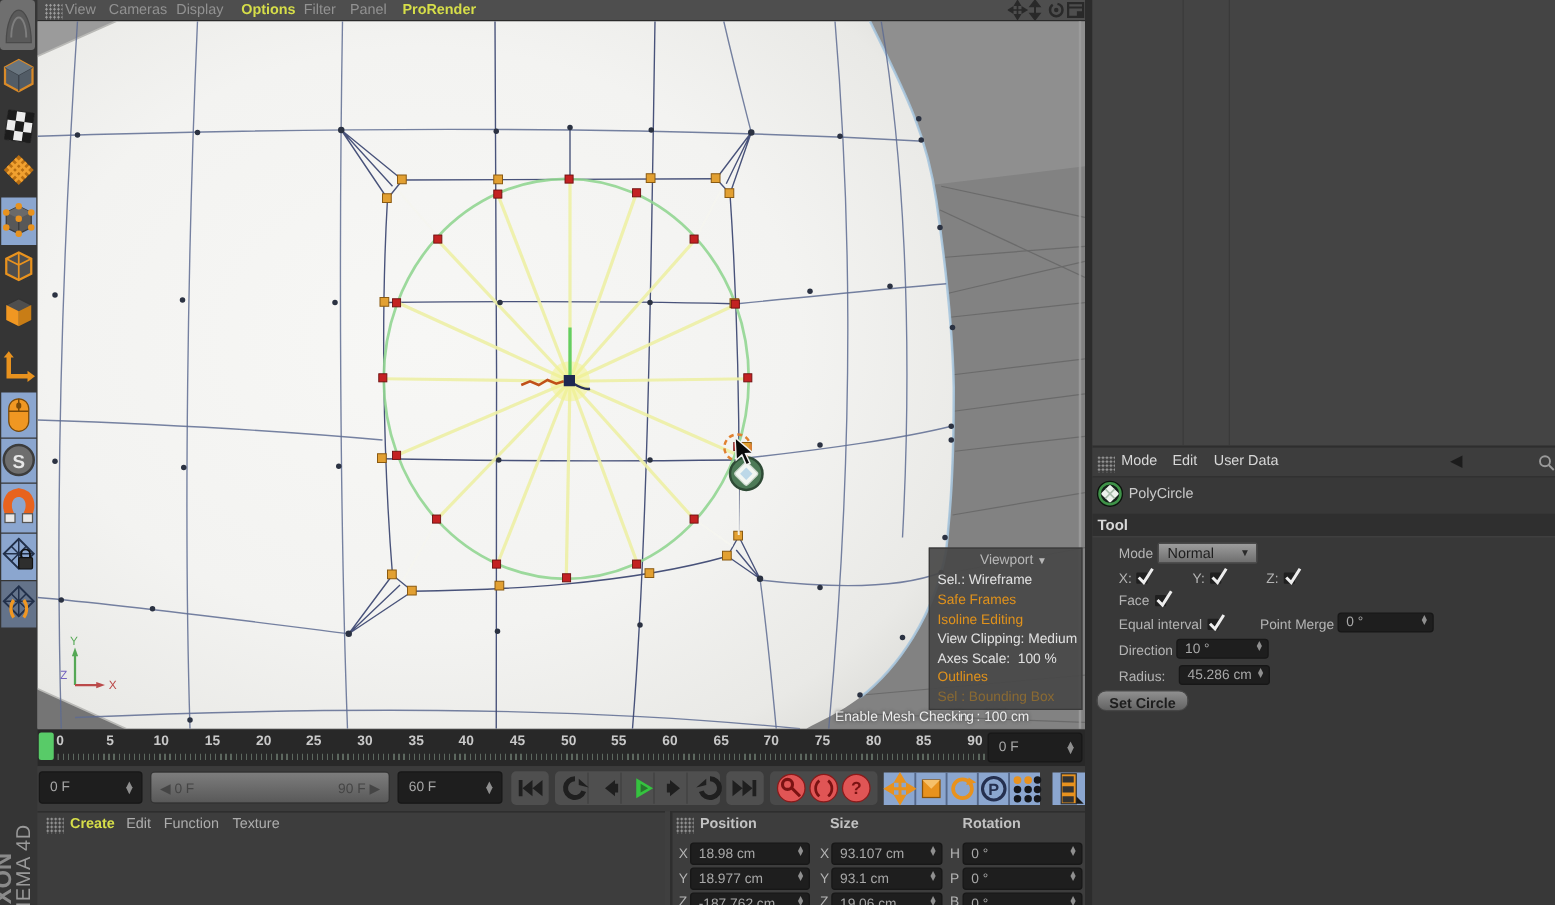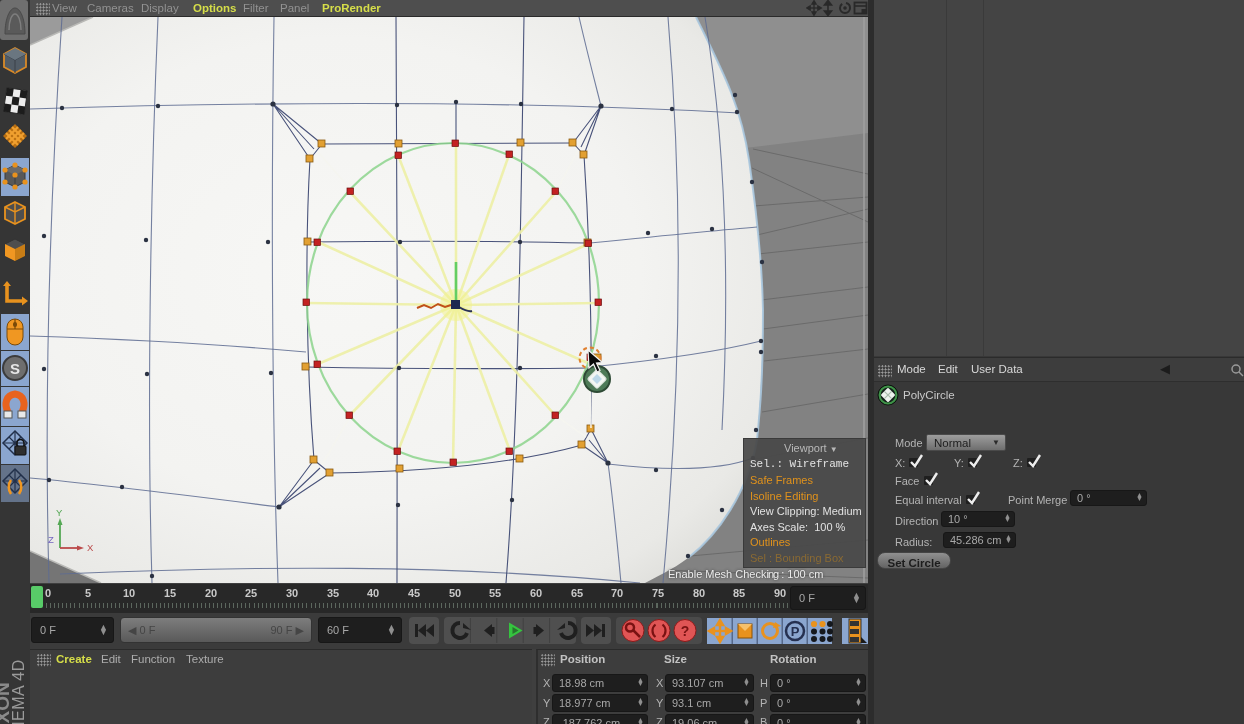--- a/index.html
+++ b/index.html
@@ -352,21 +352,21 @@
         <path d="M77,545.5 L84,548 L77,550.5 Z" fill="#bb4a4a"></path>
         <text x="56" y="516" font-size="9.5" fill="#55a855" font-family="Liberation Sans">Y</text>
         <text x="48" y="543" font-size="9.5" fill="#7464c0" font-family="Liberation Sans">Z</text>
         <text x="87" y="551" font-size="9.5" fill="#bb4a4a" font-family="Liberation Sans">X</text>
       </g>
     </svg>
     <div class="abs" style="right:3px;top:0;width:2px;height:566px;background:#9d9d9d;opacity:.8;"></div>
 
     <div class="abs" style="left:713px;top:421px;width:123px;height:130px;background:rgba(72,72,72,0.93);border:1px solid #3a3a3a;">
       <div class="hudtxt" style="position:absolute;left:40px;top:3px;color:#b8b8b8;">Viewport <span style="font-size:8px;">▼</span></div>
-      <div class="hudtxt" style="position:absolute;left:6px;top:19px;font-family:Liberation Mono, monospace;">Sel.: Wireframe</div>
+      <div class="hudtxt" style="position:absolute;left:6px;top:19px;">Sel.: Wireframe</div>
       <div class="hudtxt hudor" style="position:absolute;left:6px;top:35px;">Safe Frames</div>
       <div class="hudtxt hudor" style="position:absolute;left:6px;top:51px;">Isoline Editing</div>
       <div class="hudtxt" style="position:absolute;left:6px;top:66px;text-align:center;">View Clipping: Medium</div>
       <div class="hudtxt" style="position:absolute;left:6px;top:82px;">Axes Scale: &nbsp;100 %</div>
       <div class="hudtxt hudor" style="position:absolute;left:6px;top:97px;">Outlines</div>
       <div class="hudtxt" style="position:absolute;left:6px;top:113px;color:#8a6a33;">Sel : Bounding Box</div>
     </div>
     <div class="hudtxt abs" style="left:638px;top:551px;color:#ececec;text-shadow:0 0 3px #333;">Enable Mesh Check<span style="letter-spacing:-1px;">ing</span> : 100 cm</div>
 
   </div>
@@ -392,20 +392,23 @@
     </div>
 
     <svg class="abs" style="left:3px;top:384px;" width="22" height="22">
       <circle cx="11" cy="11" r="10" fill="#14201a" stroke="#0c140d"></circle>
       <circle cx="11" cy="11" r="8.4" fill="none" stroke="#3f9348" stroke-width="2"></circle>
       <rect x="5.8" y="5.8" width="10.4" height="10.4" rx="1" transform="rotate(45 11 11)" fill="#edf2ed"></rect>
       <path d="M5.8,11 L16.2,11 M11,5.8 L11,16.2" stroke="#a8bcab" stroke-width="1.2" transform="rotate(45 11 11)"></path>
     </svg>
     <span class="abs" style="left:29px;top:389px;color:#c9c9c9;font-size:11.5px;">PolyCircle</span>
 
+    <div class="abs" style="left:0;top:411px;width:370px;height:19px;background:#2f2f2f;border-bottom:1px solid #454545;">
+      <span class="abs" style="left:4px;top:2px;color:#d8d8d8;font-size:12px;font-weight:bold;">Tool</span>
+    </div>
 
     <span class="abs lab" style="left:21px;top:437px;">Mode</span>
     <div class="abs" style="left:52px;top:434px;width:80px;height:17px;border-radius:2px;background:linear-gradient(#9d9d9d,#6e6e6e);border:1px solid #4a4a4a;">
       <span class="abs" style="left:7px;top:2px;color:#1d1d1d;font-size:11.5px;">Normal</span>
       <span class="abs" style="right:5px;top:3px;color:#2a2a2a;font-size:8px;">▼</span>
     </div>
 
     <span class="abs lab" style="left:21px;top:457px;">X:</span>
     <span class="abs chkbox" style="left:35px;top:458px;"></span>
       <svg class="abs" style="left:34px;top:453px;" width="16" height="15">

